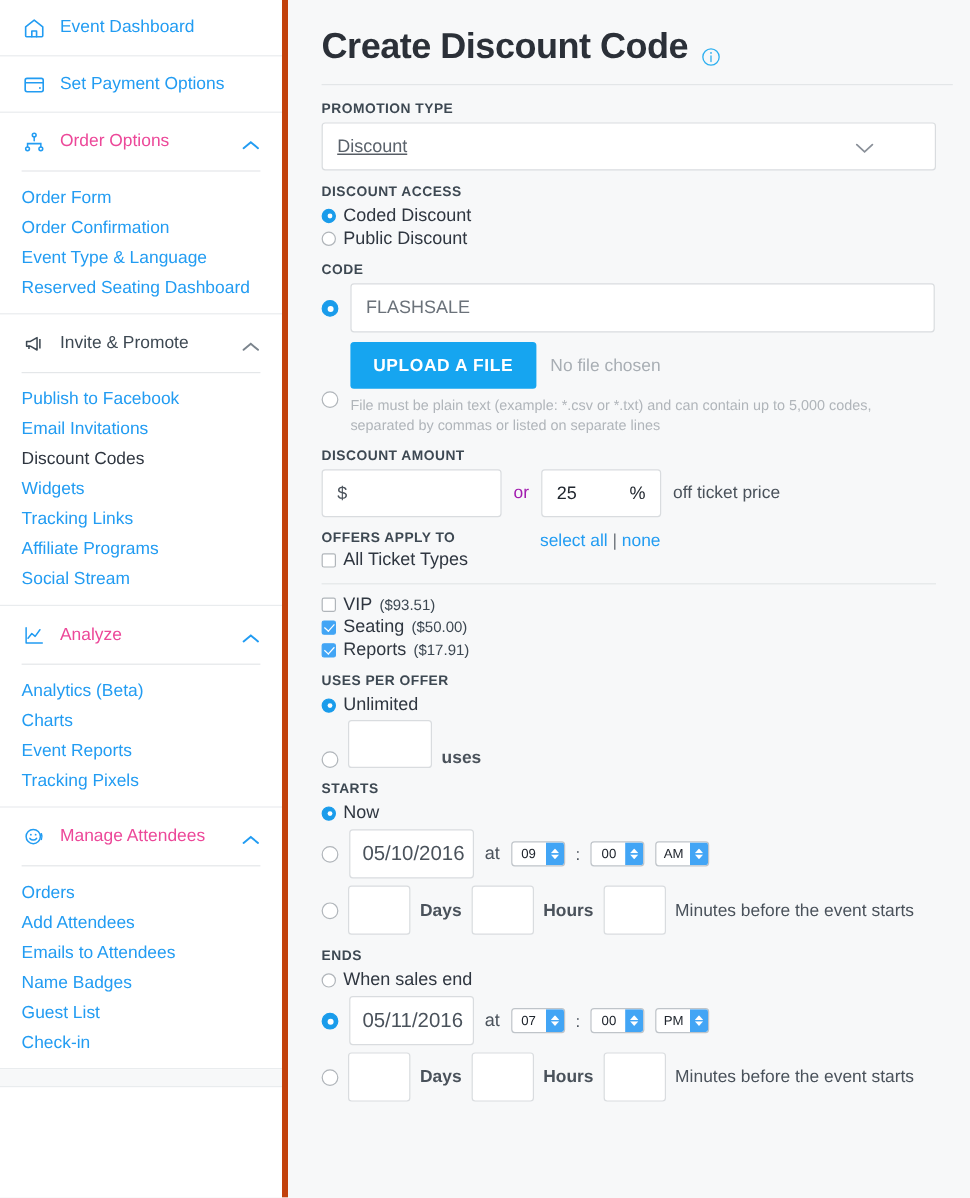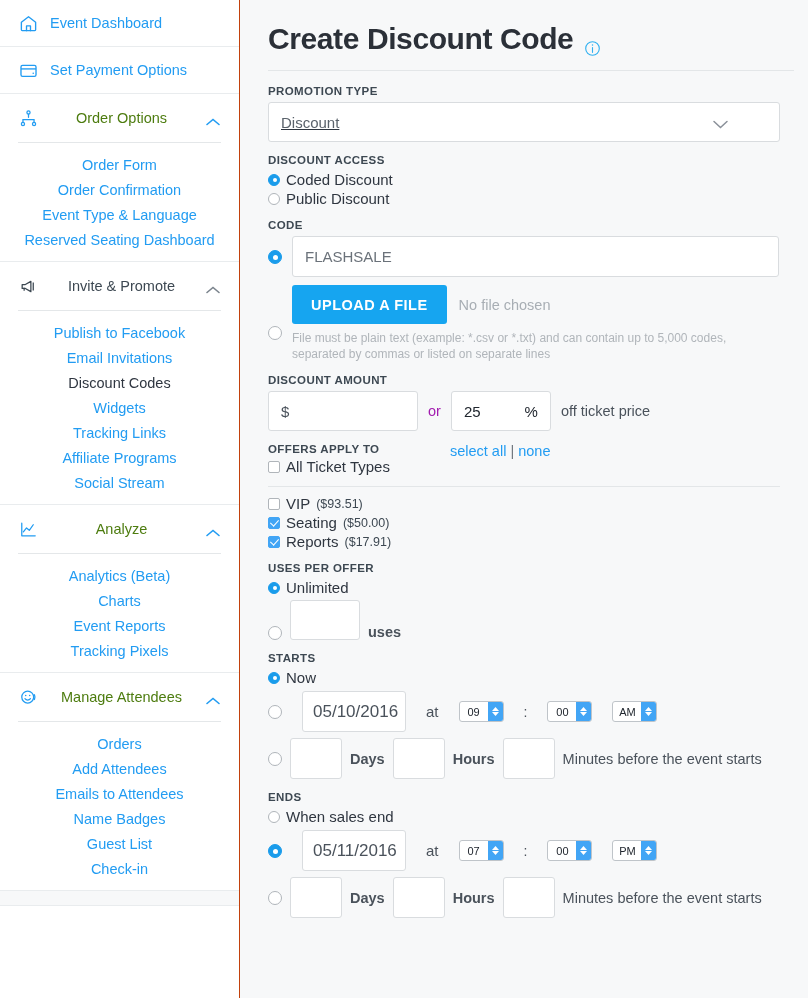--- a/index.html
+++ b/index.html
@@ -10,43 +10,42 @@
     background: #f7f8f9;
     overflow: hidden;
     color: #2f3640;
   }
   .app { display:flex; width:808px; height:998px; }
 
   
   .sidebar {
     width: 240px; height: 998px;
     background: #ffffff;
-    border-right: 1px solid #c2410c;
+    border-right: 5px solid #c2410c;
     overflow: hidden;
     flex: 0 0 240px;
-    text-align: center;
   }
   .nav-top {
     display:flex; align-items:center;
     height: 47px; padding: 0 18px;
     border-bottom: 1px solid #e9ecee;
     gap: 12px;
     cursor: pointer;
   }
   .nav-top .label { color:#229cf2; font-size:14.5px; }
   .ico { width:20px; height:20px; flex:0 0 20px; display:flex; align-items:center; justify-content:center; }
   .ico svg { display:block; }
 
   .group { border-bottom: 1px solid #e9ecee; padding-bottom: 8px; }
   .group-head {
     display:flex; align-items:center;
     height: 48px; padding: 0 18px; gap: 12px;
     cursor:pointer;
   }
-  .group-head .label { flex:1; font-size:14.5px; color:#4d7c0f; }
+  .group-head .label { flex:1; font-size:14.5px; color:#ec4899; }
   .group-head.dark .label { color:#3d4852; }
   .chev { width:16px; height:10px; flex:0 0 16px; }
   .group-rule { height:1px; background:#e4e7e9; margin: 0 18px 10px 18px; }
   .sub-item {
     display:block; padding: 2px 18px;
     font-size: 14.5px; line-height: 21px;
     color: #229cf2; text-decoration:none; cursor:pointer;
   }
   .sub-item.active { color:#2f3640; }
   .sidebar-tail { height: 14px; background:#f7f8f9; }
@@ -141,21 +140,21 @@
   .applies-head { display:flex; align-items:flex-start; gap:60px; }
   .sel-links { font-size:14.5px; color:#229cf2; padding-top:0px; }
   .sel-links a { color:#229cf2; text-decoration:none; cursor:pointer;}
   .sel-links .pipe { color:#6f767d; }
   .tt-rule { height:1px; background:#e3e6e8; margin: 9px 0 8px 0; width:512px; }
 
   .uses-row { display:flex; align-items:flex-end; gap:8px; margin-top:4px; }
   .uses-box { width:70px; height:40px; background:#fff; border:1px solid #d9dcdf; border-radius:3px; }
   .uses-lbl { font-size:14.5px; color:#4a525b; font-weight:bold; }
 
-  .date-row { display:flex; align-items:center; gap:20px; margin-top:5px; }
+  .date-row { display:flex; align-items:center; gap:9px; margin-top:5px; }
   .date-box {
     width:104px; height:41px; background:#fff; border:1px solid #d9dcdf;
     border-radius:3px; display:flex; align-items:center; padding:0 10px;
     font-size:17px; color:#4a525b;
   }
   .at { font-size:15px; color:#4a525b; }
   .spin {
     display:inline-flex; align-items:stretch; height:21px;
     border:1px solid #bfc4c9; border-radius:3px; background:#fff; overflow:hidden;
   }

